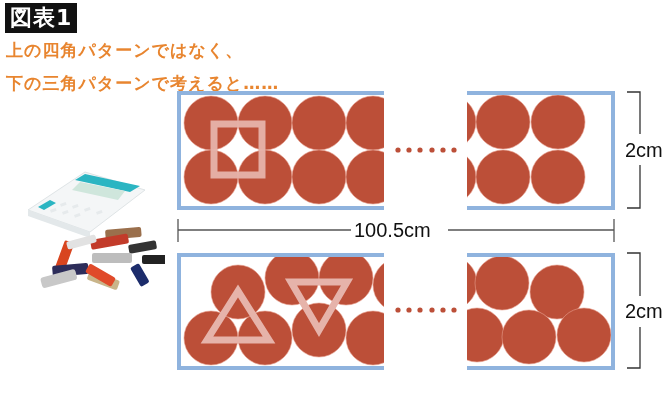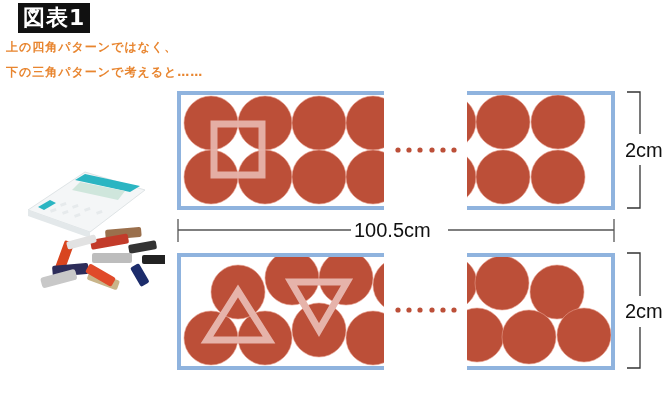--- a/index.html
+++ b/index.html
@@ -1,24 +1,24 @@
 <!DOCTYPE html>
 <html><head>
   <meta charset="utf-8">
   <style>
     html, body { margin: 0; padding: 0; background: #ffffff; }
     body { width: 670px; height: 400px; position: relative; overflow: hidden;
            font-family: "DejaVu Sans", "Liberation Sans", sans-serif; }
-    .title-row { position: absolute; left: 18px; top: 3px; height: 30px; display: flex; align-items: flex-end; }
+    .title-row { position: absolute; left: 5px; top: 3px; height: 30px; display: flex; align-items: flex-end; }
     .label-box { background: #111111; color: #ffffff; font-weight: bold; font-size: 22px;
                  height: 30px; line-height: 30px; padding: 0 5px; letter-spacing: 1px; }
     .title-text { color: #111111; font-size: 22px; margin-left: 5px; letter-spacing: 1px; }
-    .subtitle { position: absolute; left: 6px; color: #E8852F; font-weight: bold; font-size: 12px; letter-spacing: 1px; }
+    .subtitle { position: absolute; left: 6px; color: #E8852F; font-weight: bold; font-size: 17px; letter-spacing: 1px; }
     .sub1 { top: 39px; }
-    .sub2 { top: 64px; }
+    .sub2 { top: 72px; }
     svg.diagram { position: absolute; left: 0; top: 0; }
     .dim-text { font-family: "Liberation Sans", sans-serif; font-size: 20px; fill: #111111; }
     .photo { position: absolute; left: 10px; top: 160px; width: 155px; height: 135px; }
   </style>
 </head>
 <body>
 
 <div class="title-row">
   <span class="label-box">図表1</span>
 </div>

